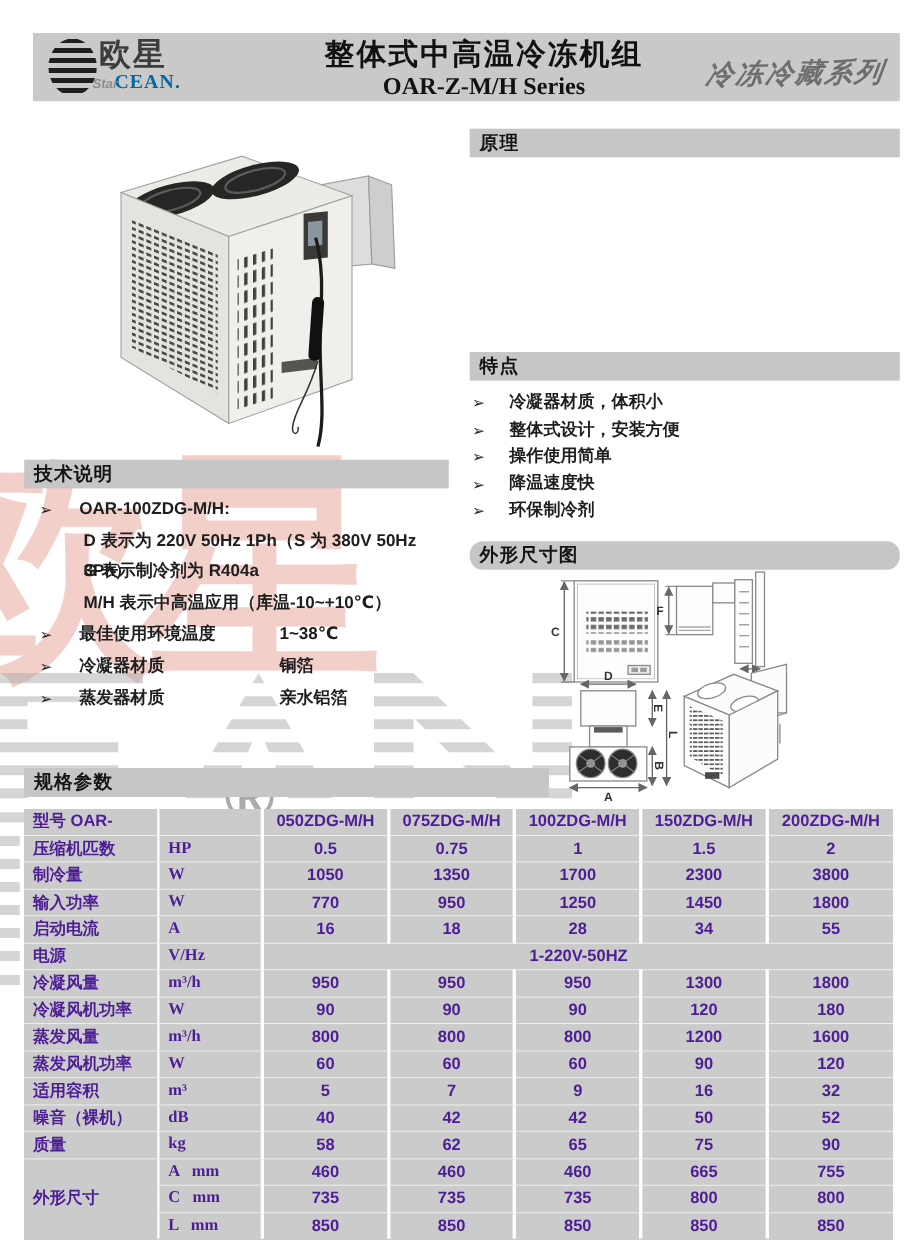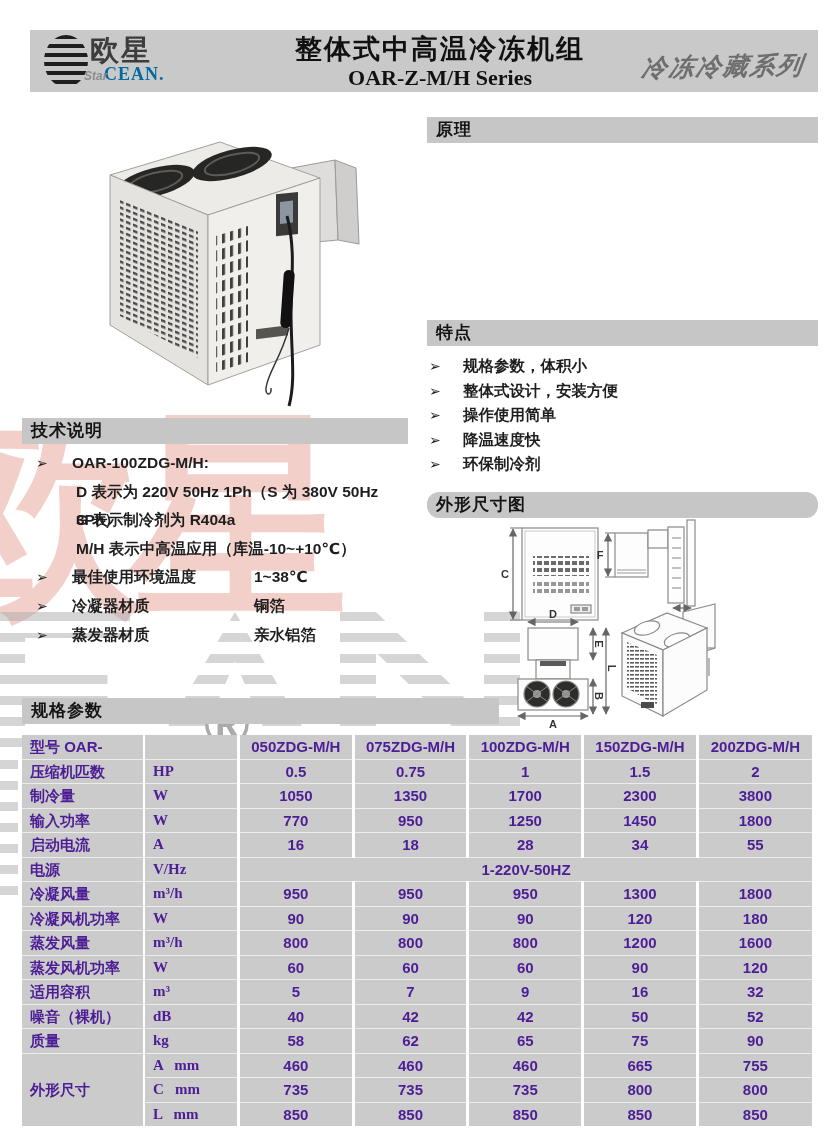--- a/index.html
+++ b/index.html
@@ -127,21 +127,21 @@
     <rect x="212" y="150" width="11" height="58" rx="5" fill="#111" transform="rotate(4 217 179)"></rect>
     <path d="M219,208 C210,240 198,252 196,268 C195,276 202,276 201,268" fill="none" stroke="#333" stroke-width="1.4"></path>
   </svg>
 
   <div class="secbar bar-principle">原理</div>
 
   <div class="secbar bar-features">特点</div>
   <ul class="features-list">
     <li>
         <span class="blt">➢</span>
-        <span>规格参数，体积小</span>
+        <span>冷凝器材质，体积小</span>
       </li>
     <li>
         <span class="blt">➢</span>
         <span>整体式设计，安装方便</span>
       </li>
     <li>
         <span class="blt">➢</span>
         <span>操作使用简单</span>
       </li>
     <li>

